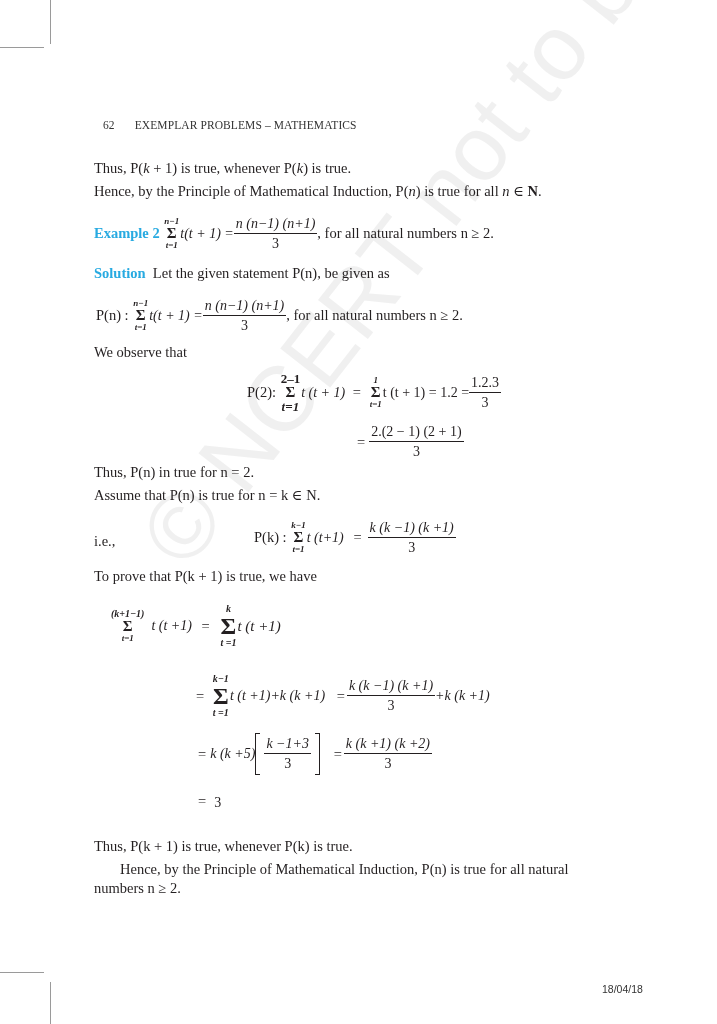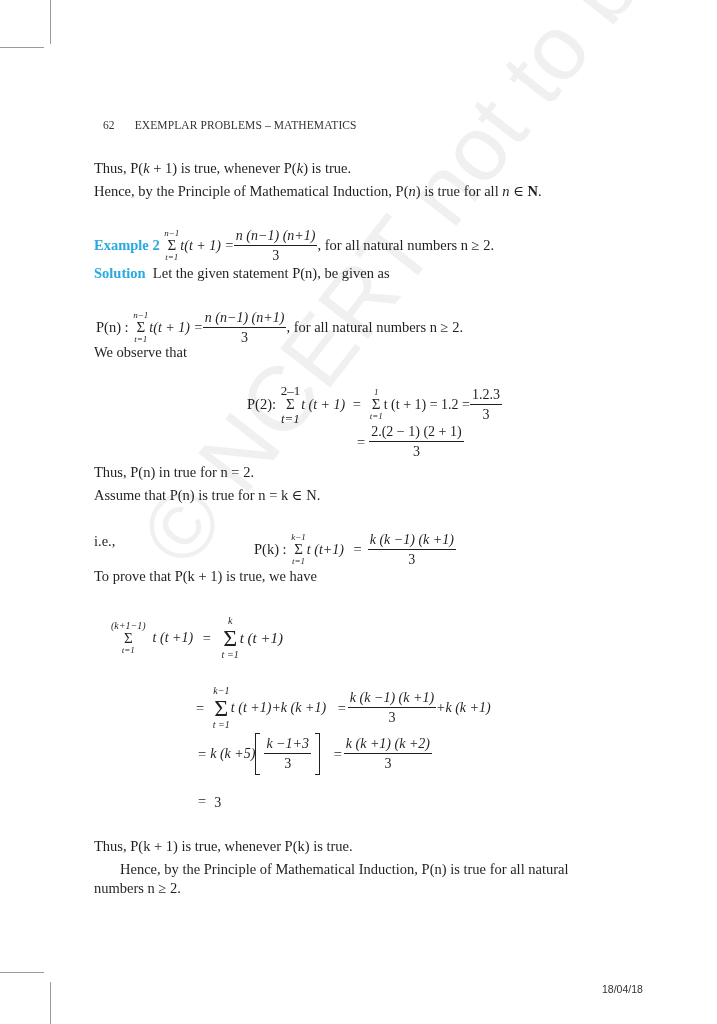--- a/index.html
+++ b/index.html
@@ -11,21 +11,21 @@
   .crop { position:absolute; background:#9a9a9a; }
   .abs { position:absolute; white-space:nowrap; }
   .txt { font-size:14.5px; }
   .hdr { font-size:11.5px; letter-spacing:0.1px; color:#333; }
   .accent { color:#27aae1; font-weight:bold; }
   i { font-style:italic; }
   .math { font-size:14px; }
   .frac { display:inline-block; vertical-align:middle; text-align:center; }
   .frac .num { display:block; padding:0 2px 1px; border-bottom:1px solid #231f20; }
   .frac .den { display:block; padding-top:2px; }
-  .sig { display:inline-block; vertical-align:middle; text-align:center; line-height:1; margin:16px 1px; }
+  .sig { display:inline-block; vertical-align:middle; text-align:center; line-height:1; margin:4px 1px;font-weight:bold; }
   .sig .up, .sig .lo { display:block; font-size:9px; font-style:italic; }
   .sig .s { display:block; font-size:15px; }
   .sig.big .s { font-size:24px; }
   .sig.big .up, .sig.big .lo { font-size:10px; }
   .sig.med .up { font-size:13px; font-style:normal; }
   .sig.med .lo { font-size:13px; }
   .brk { display:inline-block; vertical-align:middle; border:1px solid #231f20; width:4px; height:40px; }
   .brk.l { border-right:none; }
   .brk.r { border-left:none; }
   .watermark {

